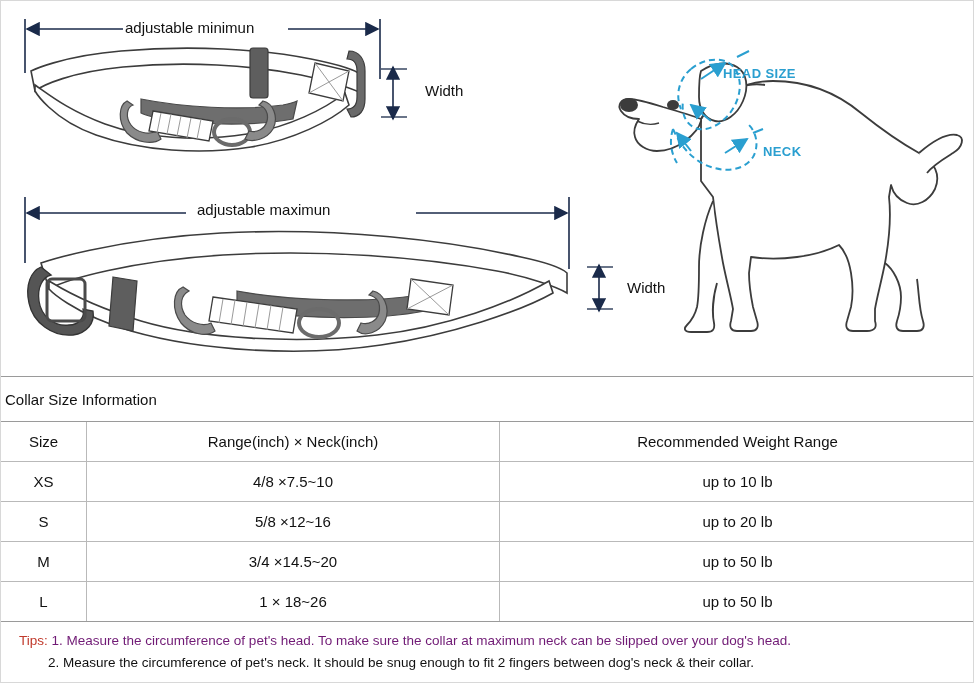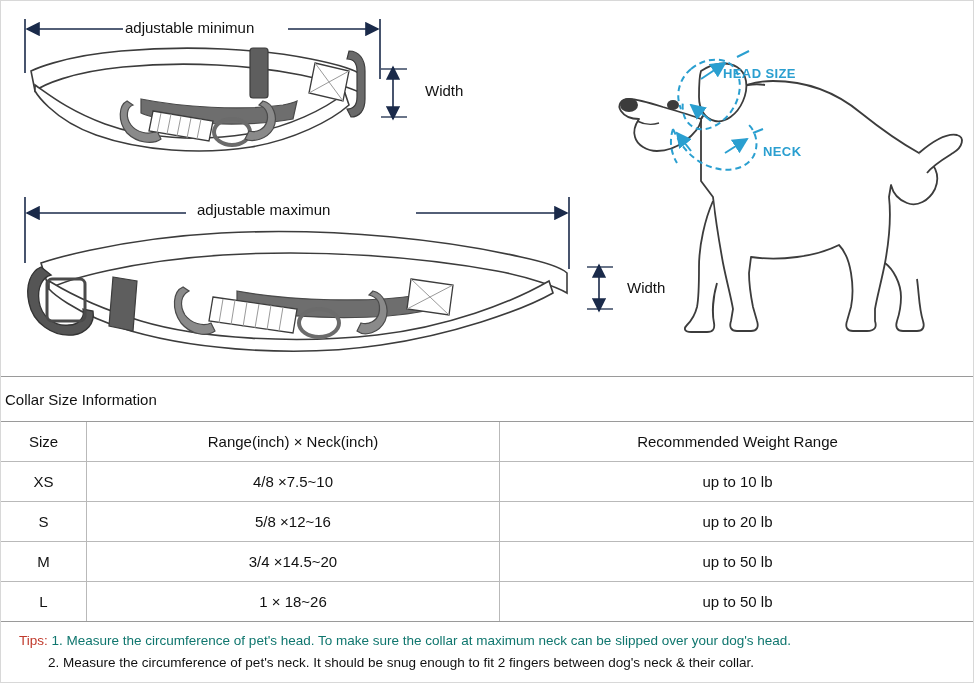--- a/index.html
+++ b/index.html
@@ -114,21 +114,21 @@
     font-size: 13.5px;
     line-height: 22px;
     color: #111;
     white-space: nowrap;
   }
   .tips-word {
     color: #c0392b;
     text-align: right;
   }
   .tip1-text {
-    color: #0f766e;
+    color: #701a75;
     text-align: right;
   }
   .tip2-num {
     display: inline-block;
     margin-left: 29px;
   }
 </style>
 </head>
 <body>
 

